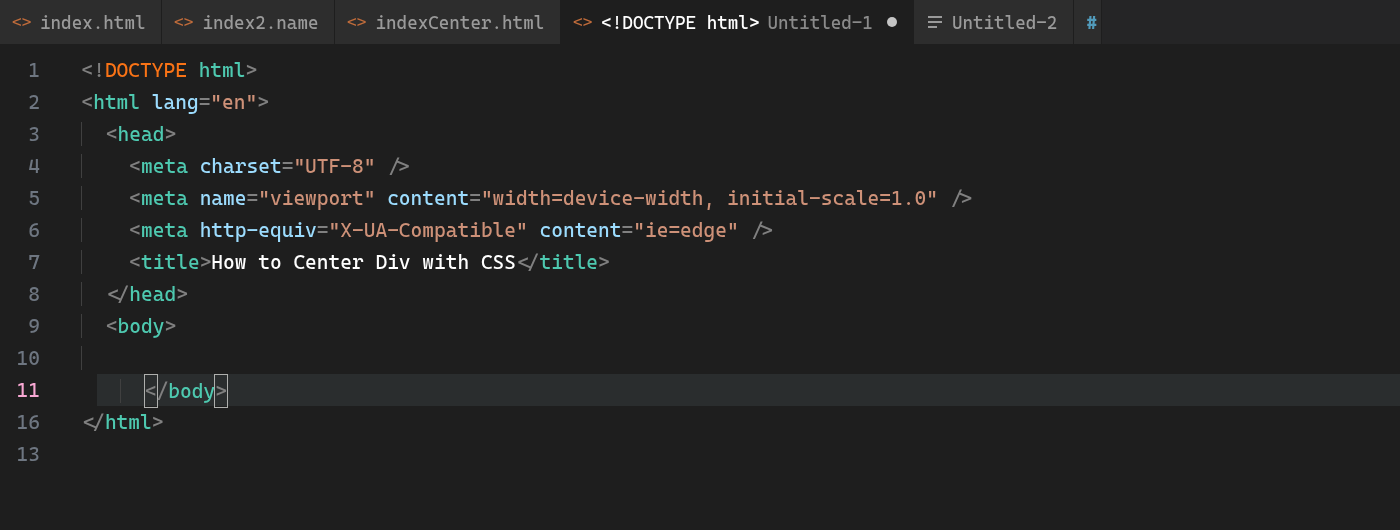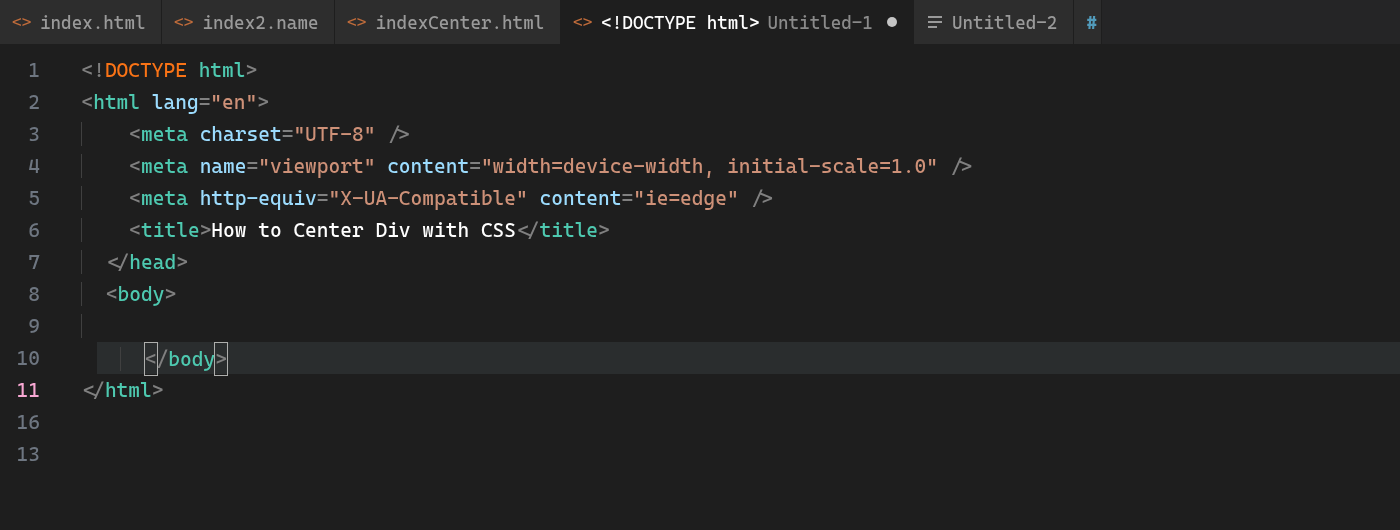--- a/index.html
+++ b/index.html
@@ -164,20 +164,21 @@
     <div>16</div>
     <div>13</div>
   </div>
 
   <div class="code">
 
     <div class="line">  <span class="tok-punct">&lt;!</span><span class="tok-doctype">DOCTYPE</span> <span class="tok-doctype2">html</span><span class="tok-punct">&gt;</span></div>
 
     <div class="line">  <span class="tok-punct">&lt;</span><span class="tok-tag">html</span> <span class="tok-attr">lang</span><span class="tok-punct">=</span><span class="tok-str">"en"</span><span class="tok-punct">&gt;</span></div>
 
+    <div class="line">  <span class="guide-col">  </span><span class="tok-punct">&lt;</span><span class="tok-tag">head</span><span class="tok-punct">&gt;</span></div>
 
     <div class="line">  <span class="guide-col">    </span><span class="tok-punct">&lt;</span><span class="tok-tag">meta</span> <span class="tok-attr">charset</span><span class="tok-punct">=</span><span class="tok-str">"UTF-8"</span><span class="tok-punct"> /&gt;</span></div>
 
     <div class="line">  <span class="guide-col">    </span><span class="tok-punct">&lt;</span><span class="tok-tag">meta</span> <span class="tok-attr">name</span><span class="tok-punct">=</span><span class="tok-str">"viewport"</span> <span class="tok-attr">content</span><span class="tok-punct">=</span><span class="tok-str">"width=device-width, initial-scale=1.0"</span><span class="tok-punct"> /&gt;</span></div>
 
     <div class="line">  <span class="guide-col">    </span><span class="tok-punct">&lt;</span><span class="tok-tag">meta</span> <span class="tok-attr">http-equiv</span><span class="tok-punct">=</span><span class="tok-str">"X-UA-Compatible"</span> <span class="tok-attr">content</span><span class="tok-punct">=</span><span class="tok-str">"ie=edge"</span><span class="tok-punct"> /&gt;</span></div>
 
     <div class="line">  <span class="guide-col">    </span><span class="tok-punct">&lt;</span><span class="tok-tag">title</span><span class="tok-punct">&gt;</span><span class="tok-text">How to Center Div with CSS</span><span class="tok-punct">&lt;/</span><span class="tok-tag">title</span><span class="tok-punct">&gt;</span></div>
 
     <div class="line">  <span class="guide-col">  </span><span class="tok-punct">&lt;/</span><span class="tok-tag">head</span><span class="tok-punct">&gt;</span></div>

